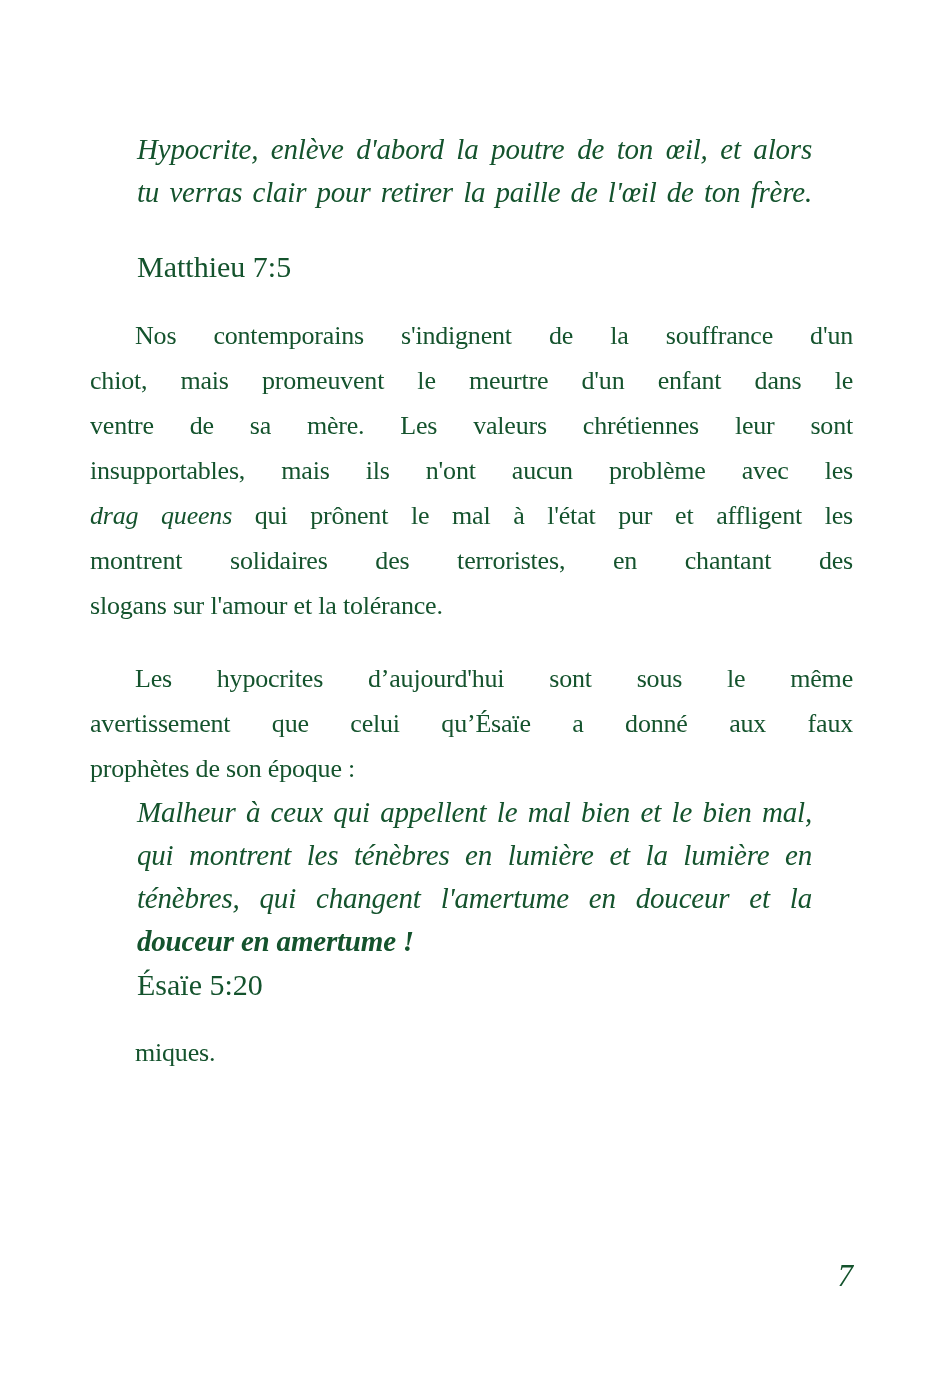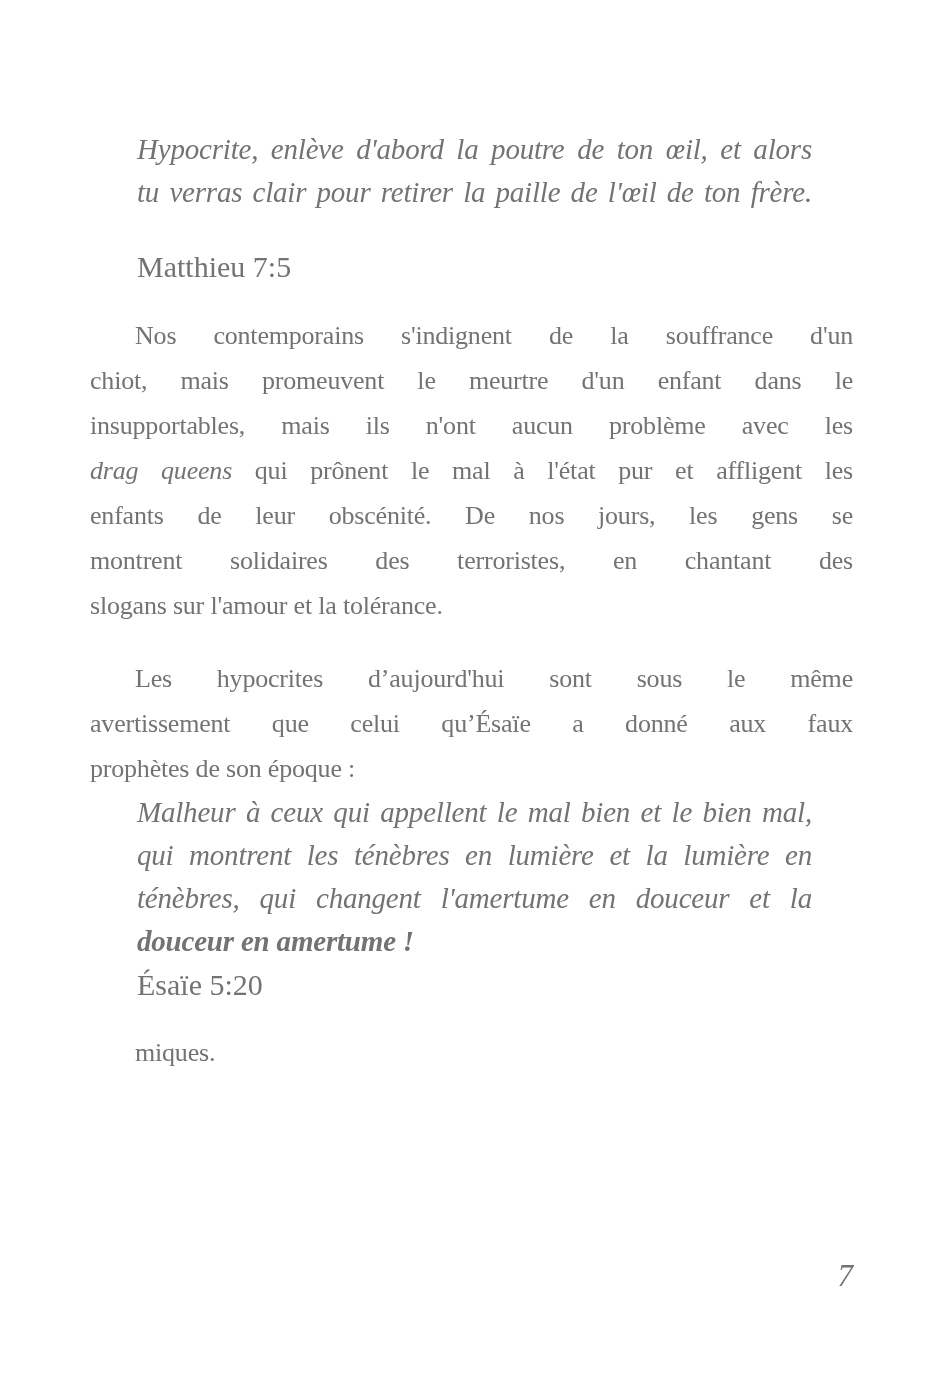--- a/index.html
+++ b/index.html
@@ -70,36 +70,36 @@
     top: 1258px;
     right: 91px;
     font-size: 31px;
     line-height: 36px;
     font-style: italic;
   }
 </style>
 </head>
 <body>
 
-<div class="page" style="background: rgb(255, 255, 255); color: #737373;">
+<div class="page" style="background: rgb(255, 255, 255); color: #14532d;">
   <div class="content">
 
     <div class="quote q-1">
         <div class="line">Hypocrite, enlève d'abord la poutre de ton œil, et alors</div>
         <div class="line">tu verras clair pour retirer la paille de l'œil de ton frère.</div>
       </div>
 
     <div class="attribution attr-1">Matthieu 7:5</div>
 
     <div class="para p-1">
         <div class="line">Nos contemporains s'indignent de la souffrance d'un</div>
         <div class="line">chiot, mais promeuvent le meurtre d'un enfant dans le</div>
+        <div class="line">ventre de sa mère. Les valeurs chrétiennes leur sont</div>
         <div class="line">insupportables, mais ils n'ont aucun problème avec les</div>
         <div class="line"><span class="italic">drag queens</span><span> qui prônent le mal à l'état pur et affligent les</span></div>
-        <div class="line">enfants de leur obscénité. De nos jours, les gens se</div>
         <div class="line">montrent solidaires des terroristes, en chantant des</div>
         <div class="line">slogans sur l'amour et la tolérance.</div>
       </div>
 
     <div class="para p-2">
         <div class="line">Les hypocrites d’aujourd'hui sont sous le même</div>
         <div class="line">avertissement que celui qu’Ésaïe a donné aux faux</div>
         <div class="line">prophètes de son époque :</div>
       </div>
 

